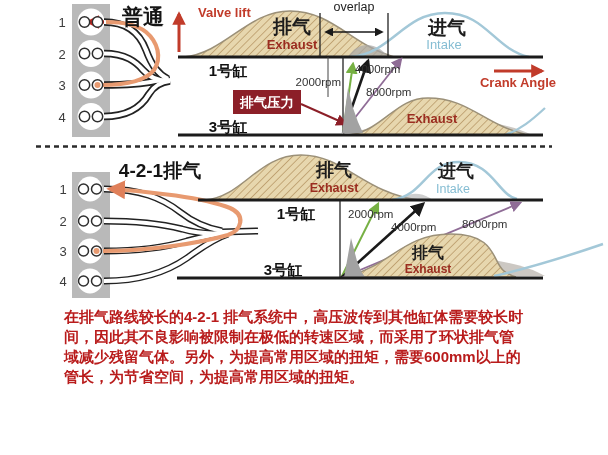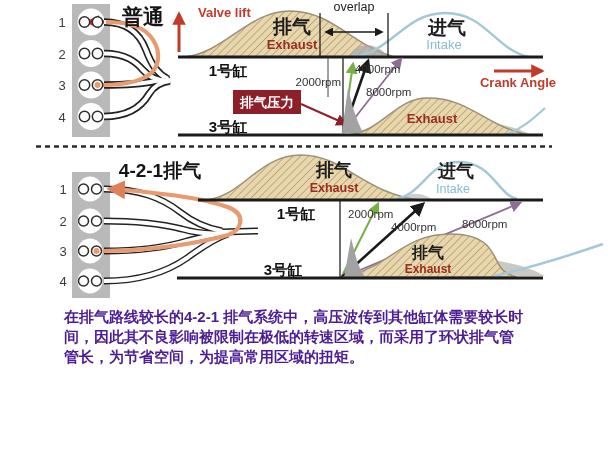--- a/index.html
+++ b/index.html
@@ -2,21 +2,21 @@
 <html><head>
 <meta charset="utf-8">
 <style>
   html,body{margin:0;padding:0;background:#fff;}
   body{width:608px;height:455px;overflow:hidden;font-family:"Liberation Sans",sans-serif;}
   #stage{position:relative;width:608px;height:455px;background:#fff;}
   svg{position:absolute;left:0;display:block;}
   #topsvg{top:0;}
   #botsvg{top:145px;}
   .para{position:absolute;left:64px;top:307px;width:520px;
-        font-size:15px;font-weight:700;line-height:20px;color:#4c1d95;
+        font-size:15px;font-weight:700;line-height:20px;color:#b91c1c;
         font-family:"Liberation Sans",sans-serif;}
   .para div{white-space:nowrap;}
   text{font-family:"Liberation Sans",sans-serif;}
 </style>
 </head>
 <body>
 
 <div id="stage">
 
 <svg id="topsvg" width="608" height="145" viewBox="0 0 608 145">
@@ -224,16 +224,17 @@
   <path d="M494,131 C525,124 565,112 603,99" fill="none" stroke="#a3c8d8" stroke-width="2.5"></path>
   <text x="428" y="113" font-size="16" font-weight="bold" fill="#1c1c1c" text-anchor="middle">排气</text>
   <text x="428" y="128" font-size="12" font-weight="bold" fill="#9b2d20" text-anchor="middle">Exhaust</text>
   <line x1="177" y1="133" x2="543" y2="133" stroke="#1b1b1b" stroke-width="3"></line>
   <text x="283" y="130" font-size="15" font-weight="bold" fill="#111" text-anchor="middle">3号缸</text>
 </svg>
 
 <div class="para">
   <div>在排气路线较长的4-2-1 排气系统中，高压波传到其他缸体需要较长时</div>
   <div>间，因此其不良影响被限制在极低的转速区域，而采用了环状排气管</div>
+  <div>域减少残留气体。另外，为提高常用区域的扭矩，需要600mm以上的</div>
   <div>管长，为节省空间，为提高常用区域的扭矩。</div>
 </div>
 
 </div>
 
 </body></html>

